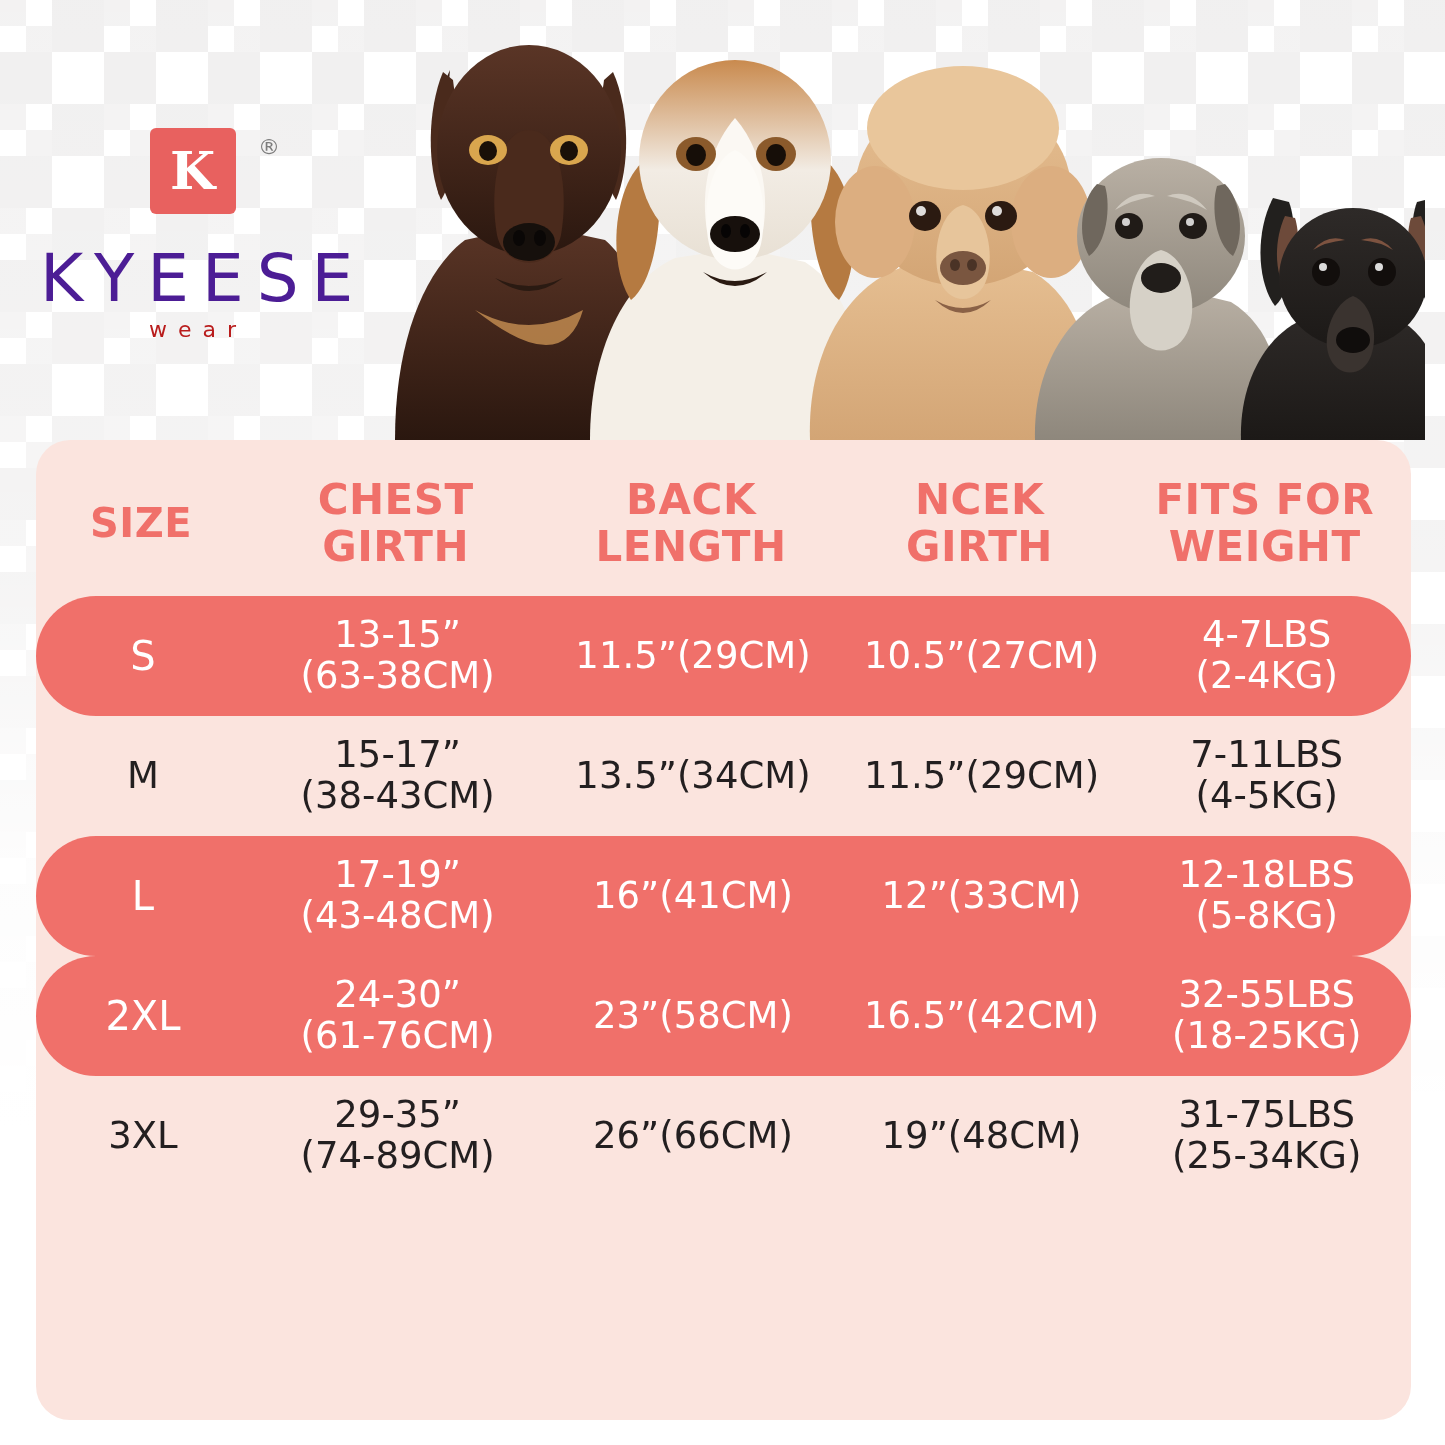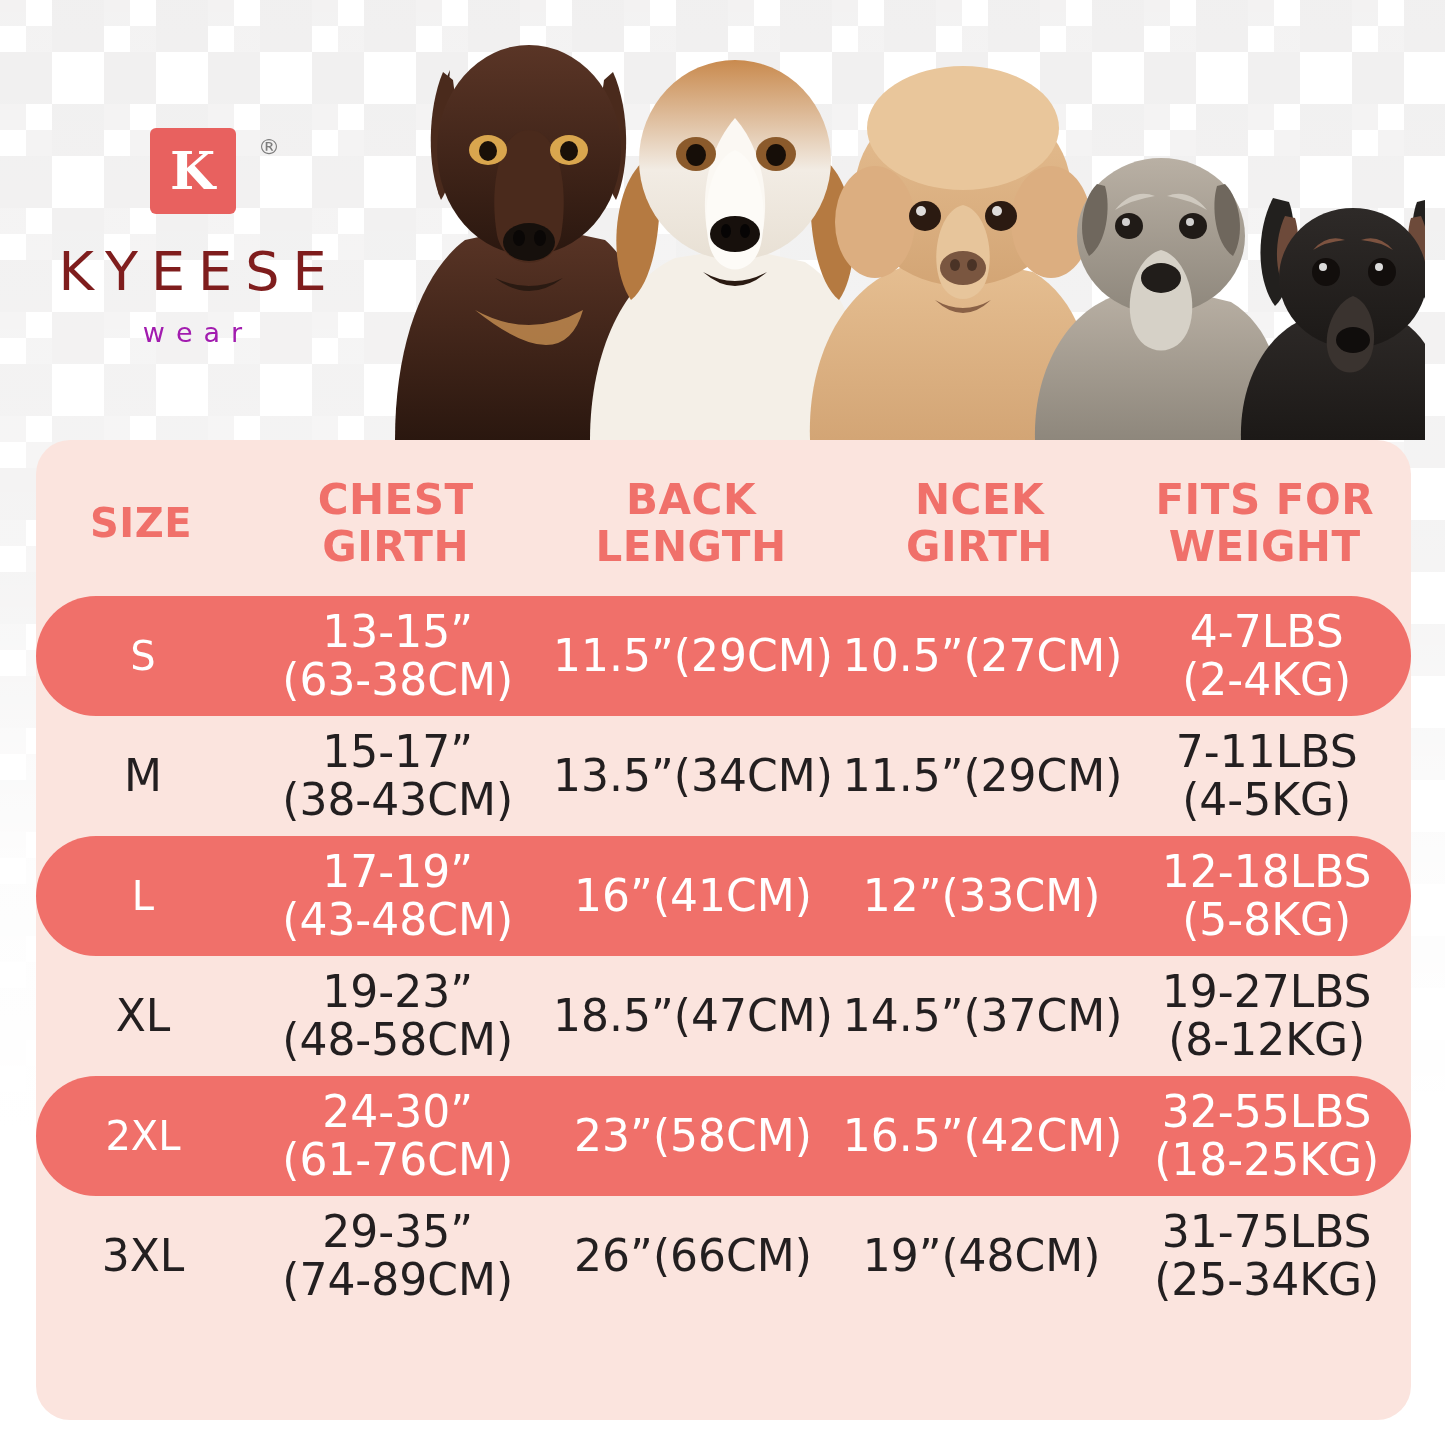--- a/index.html
+++ b/index.html
@@ -74,32 +74,31 @@
   }
   .logo-reg {
     position: absolute;
     right: -44px;
     top: 6px;
     font-size: 22px;
     color: #7c7c7c;
   }
   .logo-name {
     margin-top: 26px;
-    font-size: 54px;
+    font-size: 66px;
     letter-spacing: 13px;
-    color: #7f1d1d;
+    color: #4c1d95;
     font-family: "DejaVu Sans", sans-serif;
     font-weight: 400;
     padding-left: 12px;
   }
   .logo-sub {
-    margin-top: 14px;
-    font-size: 27px;
+    font-size: 22px;
     letter-spacing: 11px;
-    color: #a21caf;
+    color: #b91c1c;
     padding-left: 10px;
   }
 
   
   .dogs {
     position: absolute;
     left: 355px;
     top: 10px;
     width: 1070px;
     height: 430px;
@@ -134,21 +133,21 @@
     padding: 36px 4px 26px 0;
     text-align: center;
     vertical-align: middle;
   }
   table.size-table th.col-size { font-size: 40px; }
 
   table.size-table td {
     height: 120px;
     text-align: center;
     vertical-align: middle;
-    font-size: 44px;
+    font-size: 37px;
     line-height: 1.1;
     color: #231f20;
     padding: 0 2px;
   }
   table.size-table td .line2 { display: block; }
 
   tr.row-alt td {
     color: #ffffff;
     background: #f0706a;
   }
@@ -349,33 +348,20 @@
             <span class="line2">(43-48CM)</span>
           </td>
           <td class="col-back">16”(41CM)</td>
           <td class="col-neck">12”(33CM)</td>
           <td class="col-weight">
             <span>12-18LBS</span>
             <span class="line2">(5-8KG)</span>
           </td>
         </tr>
 
-        <tr>
-          <td class="col-size">XL</td>
-          <td class="col-chest">
-            <span>19-23”</span>
-            <span class="line2">(48-58CM)</span>
-          </td>
-          <td class="col-back">18.5”(47CM)</td>
-          <td class="col-neck">14.5”(37CM)</td>
-          <td class="col-weight">
-            <span>19-27LBS</span>
-            <span class="line2">(8-12KG)</span>
-          </td>
-        </tr>
 
         <tr class="row-alt">
           <td class="col-size">2XL</td>
           <td class="col-chest">
             <span>24-30”</span>
             <span class="line2">(61-76CM)</span>
           </td>
           <td class="col-back">23”(58CM)</td>
           <td class="col-neck">16.5”(42CM)</td>
           <td class="col-weight">

